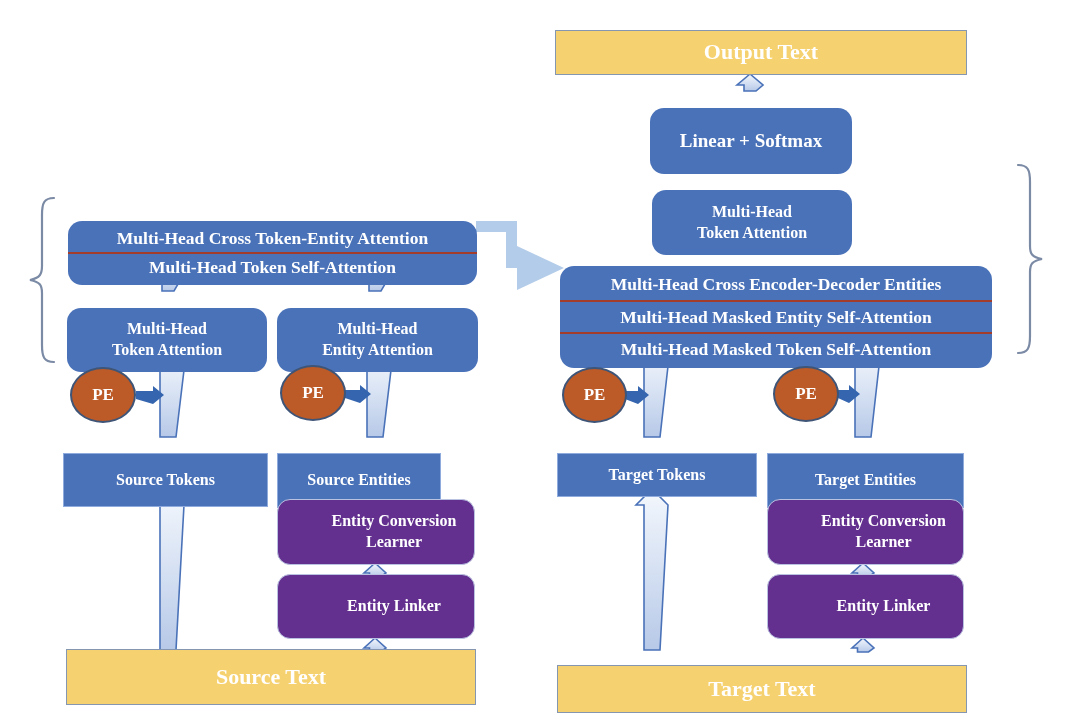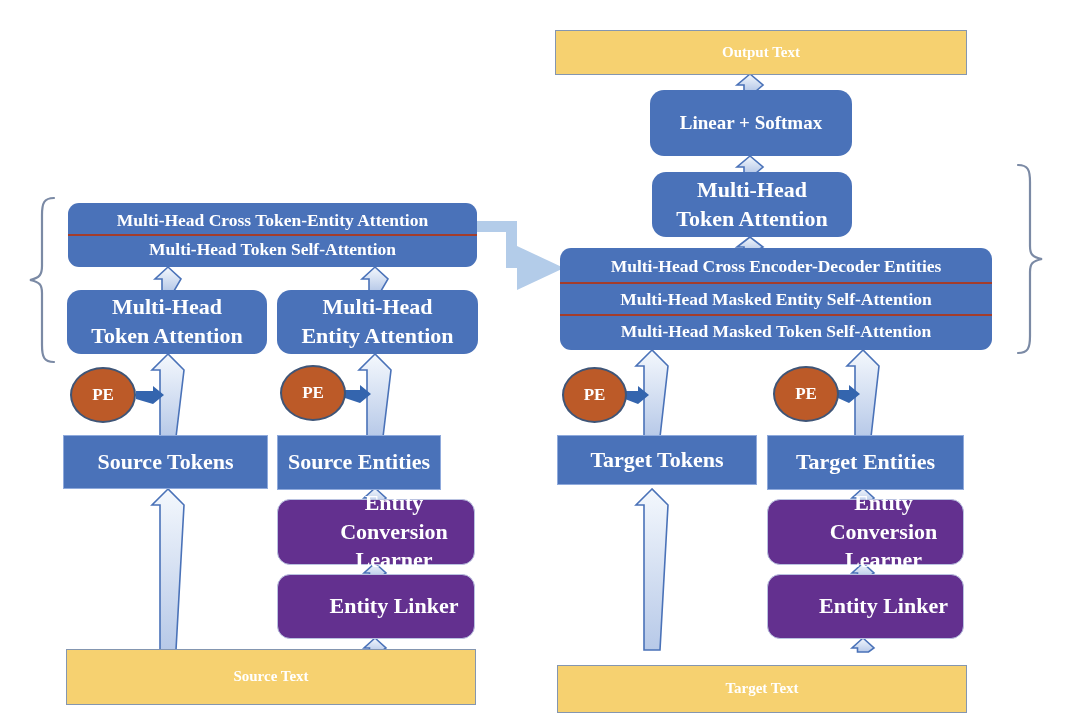--- a/index.html
+++ b/index.html
@@ -10,27 +10,27 @@
     --sep:#a33c2b; --arrow-stroke:#4a72b8;
     --pe-arrow:#3465ae; --connector:#b3cce9;
     --brace:#7b8aa5; --text:#ffffff;
   }
   html,body{margin:0;padding:0;background:#ffffff;}
   .canvas{position:relative;width:1080px;height:725px;background:#fff;overflow:hidden;
           font-family:"Liberation Serif", serif;}
   svg.layer{position:absolute;left:0;top:0;width:1080px;height:725px;}
   .box{position:absolute;display:flex;align-items:center;justify-content:center;
        text-align:center;color:var(--text);font-weight:700;white-space:pre-line;
-       line-height:1.3;box-sizing:border-box;font-size:22px;}
-  .blue{background:var(--blue);}
+       line-height:1.3;box-sizing:border-box;font-size:16px;}
+  .blue{background:var(--blue);margin-top:18px;}
   .round{border-radius:14px;}
   .sq{border:1.5px solid var(--blue-border);}
   .purple-box{background:var(--purple);border:1.5px solid var(--purple-border);border-radius:13px;padding-left:36px;}
-  .yellow-box{background:var(--yellow);border:1.5px solid var(--yellow-border);font-size:15px;}
-  .stack{flex-direction:column;padding:4px 0;font-size:17.5px;border-radius:11px;}
+  .yellow-box{background:var(--yellow);border:1.5px solid var(--yellow-border);font-size:22px;}
+  .stack{flex-direction:column;padding:4px 0;font-size:17.5px;}
   .stack .row{flex:1;display:flex;align-items:center;justify-content:center;width:100%;}
   .sepline{height:2.5px;background:var(--sep);width:100%;flex:none;}
   .pe{border-radius:50%;background:var(--orange);border:2px solid var(--pe-border);font-size:17px;font-family:Liberation Serif, serif;}
   .arrow-poly{fill:url(#agrad);stroke:var(--arrow-stroke);stroke-width:1.6;}
   .pe-arrow-poly{fill:var(--pe-arrow);}
   .connector-part{fill:var(--connector);}
   .brace-path{fill:none;stroke:var(--brace);stroke-width:2.2;stroke-linecap:round;}
 </style>
 </head>
 <body>
@@ -106,20 +106,20 @@
   <div class="box pe" style="left:562px;top:367px;width:65px;height:56px;">PE</div>
   <div class="box pe" style="left:773px;top:366px;width:66px;height:56px;">PE</div>
 
   <div class="box blue sq" style="left:63px;top:435px;width:205px;height:54px;">Source Tokens</div>
   <div class="box blue sq" style="left:277px;top:435px;width:164px;height:55px;">Source Entities</div>
   <div class="box purple-box" style="left:277px;top:499px;width:198px;height:66px;">Entity Conversion
 Learner</div>
   <div class="box purple-box" style="left:277px;top:574px;width:198px;height:65px;">Entity Linker</div>
   <div class="box yellow-box" style="left:66px;top:649px;width:410px;height:56px;">Source Text</div>
 
-  <div class="box blue sq" style="left:557px;top:435px;width:200px;height:50px;">Target Tokens</div>
+  <div class="box blue sq" style="left:557px;top:435px;width:200px;height:44px;">Target Tokens</div>
   <div class="box blue sq" style="left:767px;top:435px;width:197px;height:55px;">Target Entities</div>
   <div class="box purple-box" style="left:767px;top:499px;width:197px;height:66px;">Entity Conversion
 Learner</div>
   <div class="box purple-box" style="left:767px;top:574px;width:197px;height:65px;">Entity Linker</div>
   <div class="box yellow-box" style="left:557px;top:649px;width:410px;height:48px;margin-top:16px;">Target Text</div>
 
 </div>
 
 </body></html>

